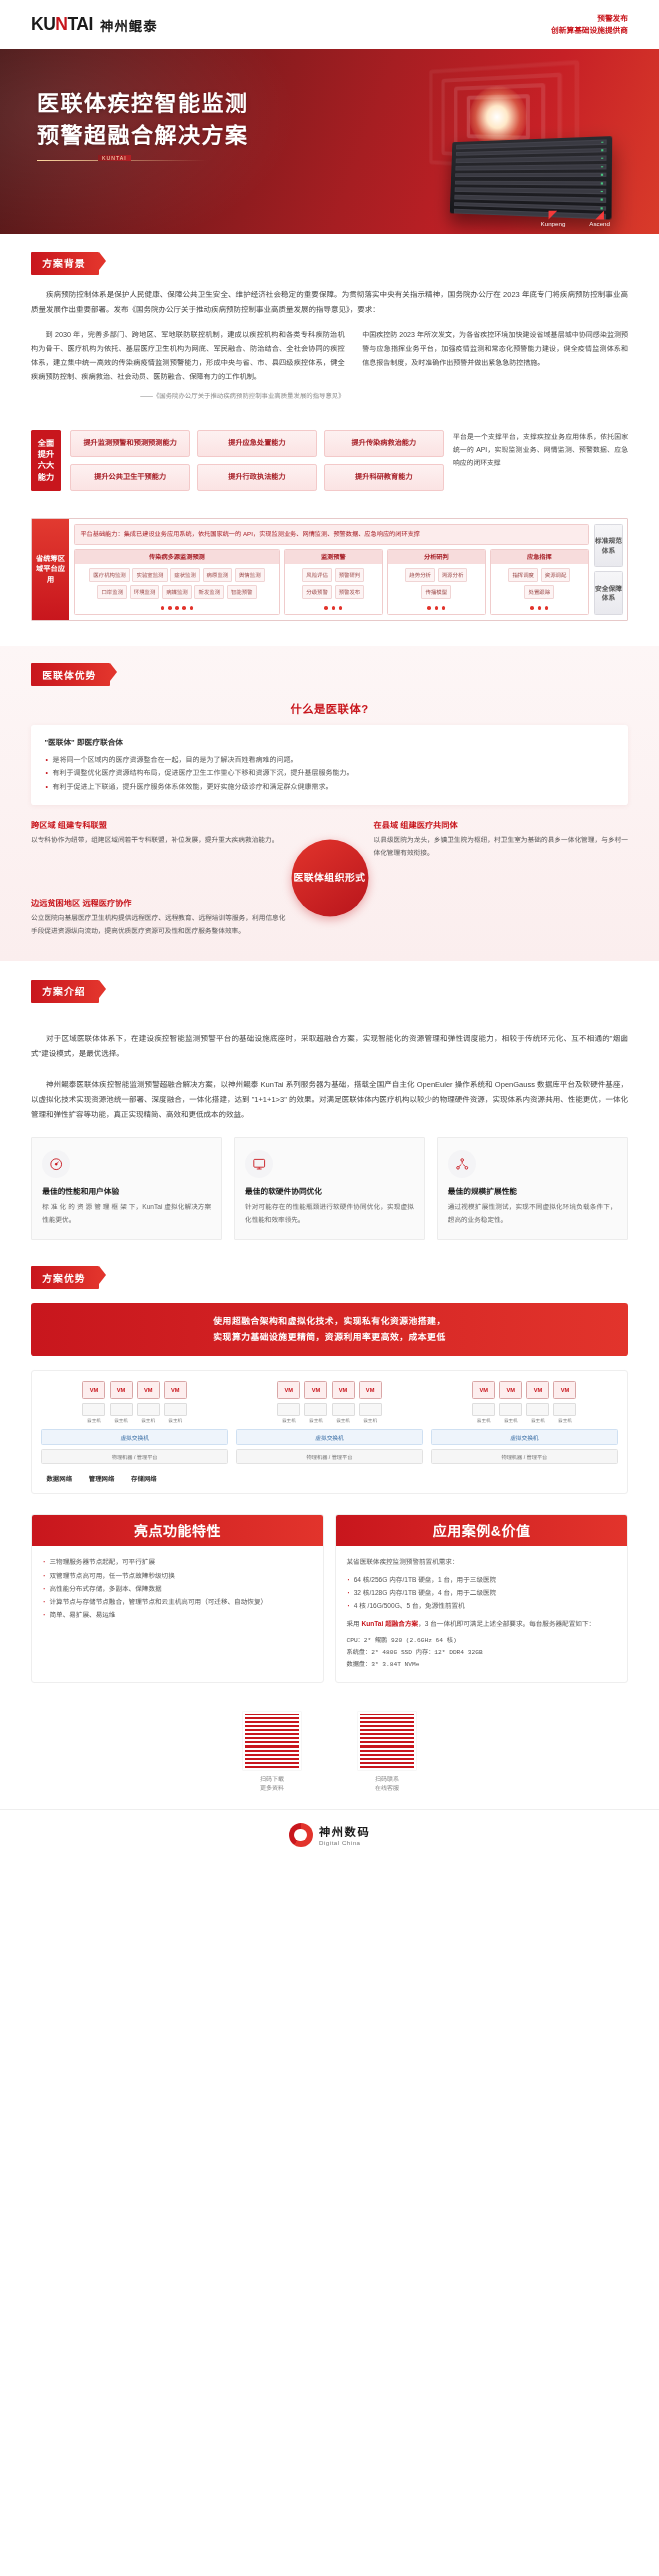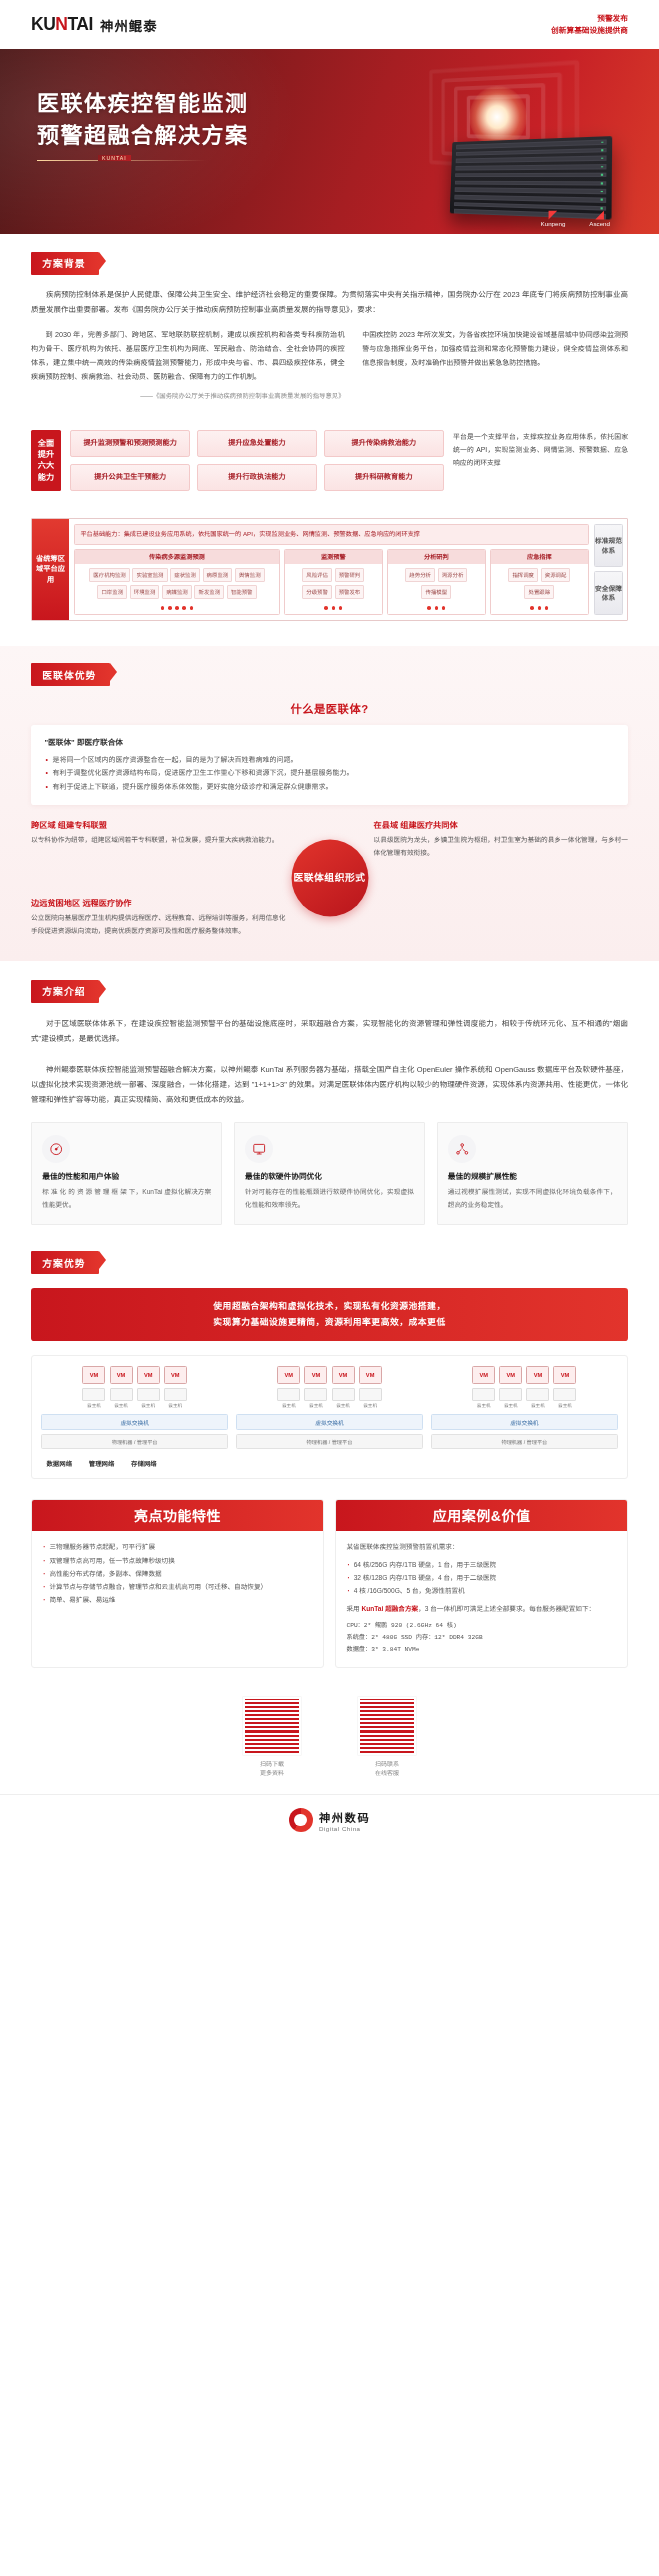--- a/index.html
+++ b/index.html
@@ -234,21 +234,21 @@
 
   
   .qr-area { display:flex; justify-content:center; gap: 57px; padding: 24px 0 15.5px; }
   .qr-item { text-align:center; }
   .qr-box { width: 58px; height: 58px; background:
       repeating-linear-gradient(0deg,#c8161d 0 2.1px,#fff 2.1px 4.1px),
       repeating-linear-gradient(90deg,#c8161d 0 2.1px,rgba(255,255,255,0) 2.1px 4.1px);
       border: 2.6px solid #fff; box-shadow: 0 0 0 0.5px #eee; }
   .qr-cap { font-size: 6px; color:#888; margin-top: 4.1px; line-height:1.6;}
   .footer { background:#fff; padding: 13.4px 0 20.6px; display:flex; flex-direction:column; align-items:center; gap:5.2px;}
-  .dc-logo { display:flex; align-items:center; gap: 6.2px; }
+  .dc-logo { display:flex; gap: 6.2px; }
   .dc-mark { width: 24px; height: 24px; border-radius:50%;
              background: conic-gradient(#e2342c 0 60%, #c8161d 60% 100%); position:relative;}
   .dc-mark::after{content:"";position:absolute;inset:5.7px;border-radius:50%;background:#fff;}
   .dc-text .cn { font-size: 11.3px; font-weight:bold; color:#1a1a1a; letter-spacing:1.5px;}
   .dc-text .en { font-size: 6.2px; color:#777; letter-spacing:0.5px;}
   .divider-line { width: 100%; height: 0.5px; background:#eee; }
 </style>
 </head>
 <body>
 
@@ -440,21 +440,21 @@
           <p>公立医院向基层医疗卫生机构提供远程医疗、远程教育、远程培训等服务，利用信息化手段促进资源纵向流动，提高优质医疗资源可及性和医疗服务整体效率。</p>
         </div>
         <div class="quad-center">医联体组织形式</div>
       </div>
     </div>
   </div>
 
   <div class="intro-section">
     <div class="sec-wrap">
       <div class="sec-head">方案介绍</div>
-      <p class="para" style="margin-top:13px">对于区域医联体体系下，在建设疾控智能监测预警平台的基础设施底座时，采取超融合方案，实现智能化的资源管理和弹性调度能力，相较于传统环元化、互不相通的"烟囱式"建设模式，是最优选择。</p>
+      <p class="para" style="margin-top:28px">对于区域医联体体系下，在建设疾控智能监测预警平台的基础设施底座时，采取超融合方案，实现智能化的资源管理和弹性调度能力，相较于传统环元化、互不相通的"烟囱式"建设模式，是最优选择。</p>
       <p class="para" style="margin-top:16px">神州鲲泰医联体疾控智能监测预警超融合解决方案，以神州鲲泰 KunTai 系列服务器为基础，搭载全国产自主化 OpenEuler 操作系统和 OpenGauss 数据库平台及软硬件基座，以虚拟化技术实现资源池统一部署、深度融合，一体化搭建，达到 "1+1+1&gt;3" 的效果。对满足医联体体内医疗机构以较少的物理硬件资源，实现体系内资源共用、性能更优，一体化管理和弹性扩容等功能，真正实现精简、高效和更低成本的效益。</p>
 
       <div class="feat-row">
         <div class="feat">
           <div class="ficon">
             <svg width="14.4" height="14.4" viewBox="0 0 24 24" fill="none" stroke="#c8161d" stroke-width="1.5">
               <circle cx="12" cy="12" r="9"></circle>
                 <path d="M12 12 L16 8"></path>
                 <circle cx="12" cy="12" r="1.5" fill="#c8161d"></circle>
             </svg>

